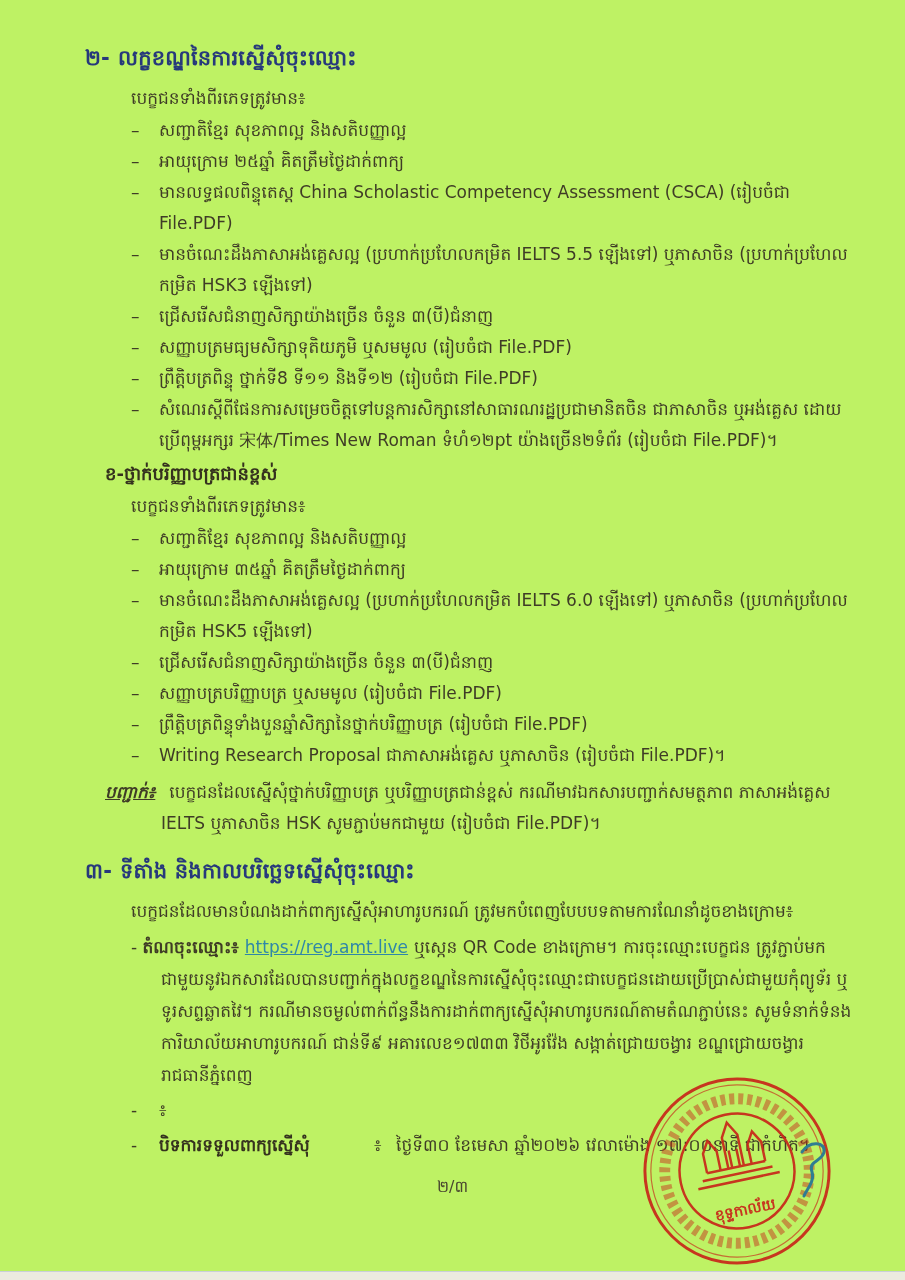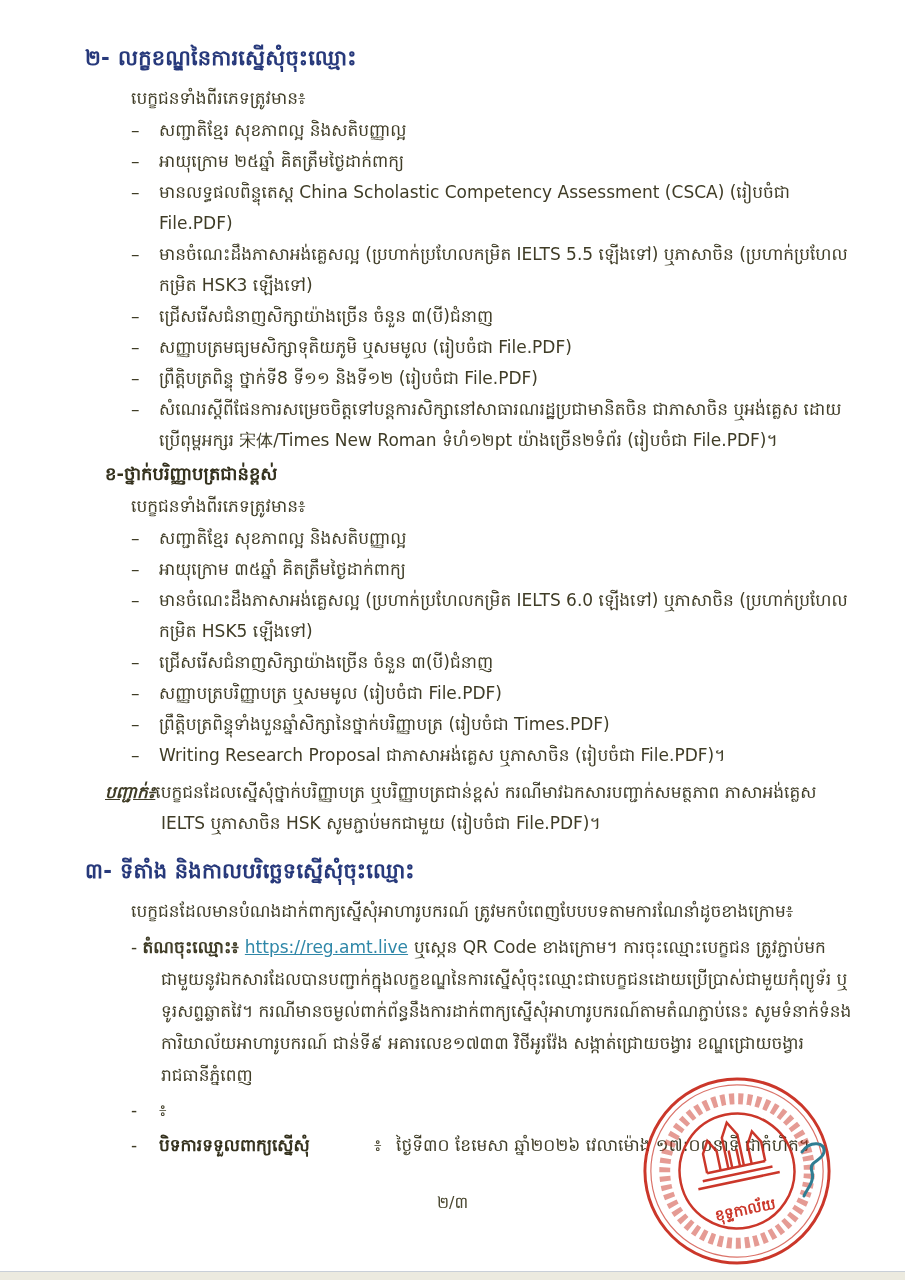--- a/index.html
+++ b/index.html
@@ -1,49 +1,49 @@
 <!DOCTYPE html>
 <html><head>
 <meta charset="utf-8">
 <style>
   html,body { margin:0; padding:0; background:#888; }
   .page {
     position:relative; width:905px; height:1280px; margin:0 auto;
-    background:#ffffff; overflow:hidden;
+    background:#bef264; overflow:hidden;
     font-family:"DejaVu Sans","Liberation Sans",sans-serif;
     color:#3f3c26;
   }
   .content { position:absolute; left:85px; top:44px; width:768px; }
 
   .sec-head { margin:0 0 8px 0; font-size:21px; font-weight:bold; color:#27397b; letter-spacing:.2px; }
   .sec-head .sec-num { margin-right:8px; }
   .sec3 { margin-top:18px; }
 
   .sub-head { margin:6px 0 2px 20px; font-size:18px; font-weight:bold; color:#35321e; }
   .intro { margin:2px 0 2px 46px; font-size:17px; line-height:30px; }
 
   ul.req { list-style:none; margin:2px 0 6px 46px; padding:0; }
   ul.req li { display:flex; font-size:17px; line-height:31px; }
   .dash { flex:0 0 28px; width:28px; }
   li .txt { flex:1; }
 
   .note { margin:6px 0 12px 20px; padding-left:56px; text-indent:-56px; font-size:17px; line-height:31px; }
-  .note-label { font-weight:bold; font-style:italic; text-decoration:underline; margin-right:0; }
+  .note-label { font-weight:bold; font-style:italic; text-decoration:underline; margin-right:14px; }
 
   .p3 { margin:4px 0 4px 46px; font-size:17px; line-height:31px; }
 
   .bullet-para { margin:2px 0 2px 46px; padding-left:30px; text-indent:-30px; font-size:17px; line-height:32px; }
   .blabel { font-weight:bold; margin-right:6px; }
   a.reg-link { color:#2f87a8; text-decoration:underline; margin-right:6px; }
 
   .date-row { display:flex; margin-left:46px; font-size:17px; line-height:35px; }
   .date-row .dlabel { font-weight:bold; width:215px; color:#35321e; }
   .date-row .dsep { width:22px; }
 
-  .page-num { position:absolute; bottom:64px; left:0; right:0; text-align:center; font-size:16px; color:#4a4730; }
+  .page-num { position:absolute; bottom:80px; left:0; right:0; text-align:center; font-size:16px; color:#4a4730; }
 
   .stamp { position:absolute; left:638px; top:1072px; width:198px; height:198px; opacity:.93; transform:rotate(-12deg); }
   .pen-mark { position:absolute; left:796px; top:1138px; width:42px; height:62px; }
 
   .bottom-edge { position:absolute; bottom:0; left:0; width:100%; height:8px; background:#eceadf; border-top:1px solid #c9cfd8; }
 </style>
 </head>
 <body>
 
 <div class="page">
@@ -105,21 +105,21 @@
       <li>
           <span class="dash">–</span>
           <span class="txt">ជ្រើសរើសជំនាញសិក្សាយ៉ាងច្រើន ចំនួន ៣(បី)ជំនាញ</span>
         </li>
       <li>
           <span class="dash">–</span>
           <span class="txt">សញ្ញាបត្របរិញ្ញាបត្រ ឬសមមូល (រៀបចំជា File.PDF)</span>
         </li>
       <li>
           <span class="dash">–</span>
-          <span class="txt">ព្រឹត្តិបត្រពិន្ទុទាំងបួនឆ្នាំសិក្សានៃថ្នាក់បរិញ្ញាបត្រ (រៀបចំជា Times.PDF)</span>
+          <span class="txt">ព្រឹត្តិបត្រពិន្ទុទាំងបួនឆ្នាំសិក្សានៃថ្នាក់បរិញ្ញាបត្រ (រៀបចំជា File.PDF)</span>
         </li>
       <li>
           <span class="dash">–</span>
           <span class="txt">Writing Research Proposal ជាភាសាអង់គ្លេស ឬភាសាចិន (រៀបចំជា File.PDF)។</span>
         </li>
     </ul>
 
     <p class="note"><span class="note-label">បញ្ជាក់៖</span><span>បេក្ខជនដែលស្នើសុំថ្នាក់បរិញ្ញាបត្រ ឬបរិញ្ញាបត្រជាន់ខ្ពស់ ករណីមាវឯកសារបញ្ជាក់សមត្ថភាព ភាសាអង់គ្លេស IELTS ឬភាសាចិន HSK សូមភ្ជាប់មកជាមួយ (រៀបចំជា File.PDF)។</span></p>
 
     <h2 class="sec-head sec3"><span class="sec-num">៣-</span><span>ទីតាំង និងកាលបរិច្ឆេទស្នើសុំចុះឈ្មោះ</span></h2>

